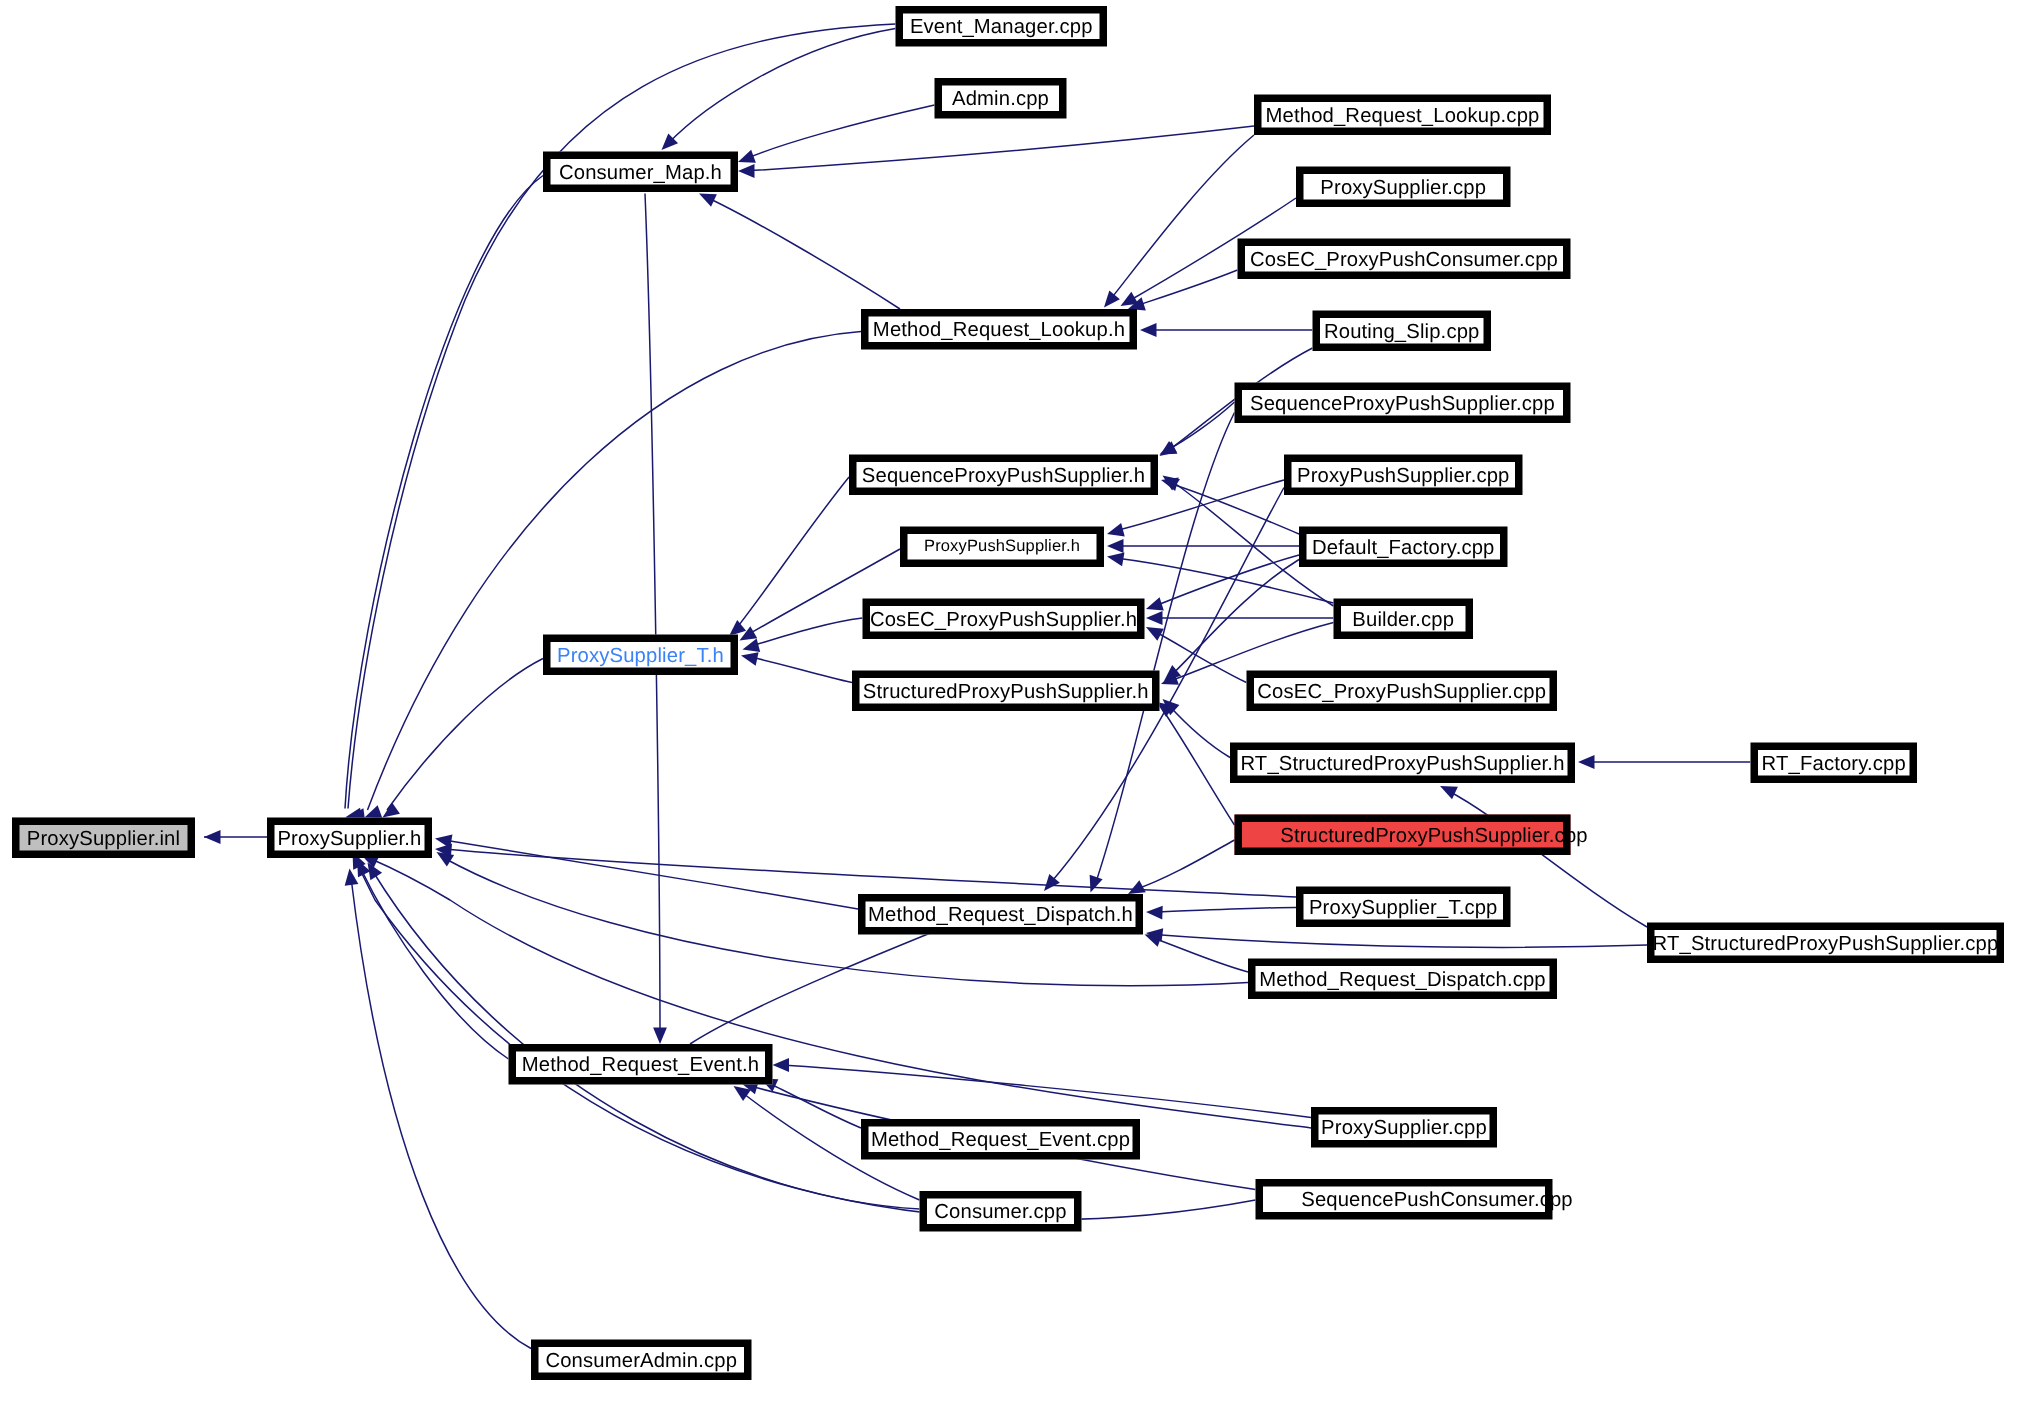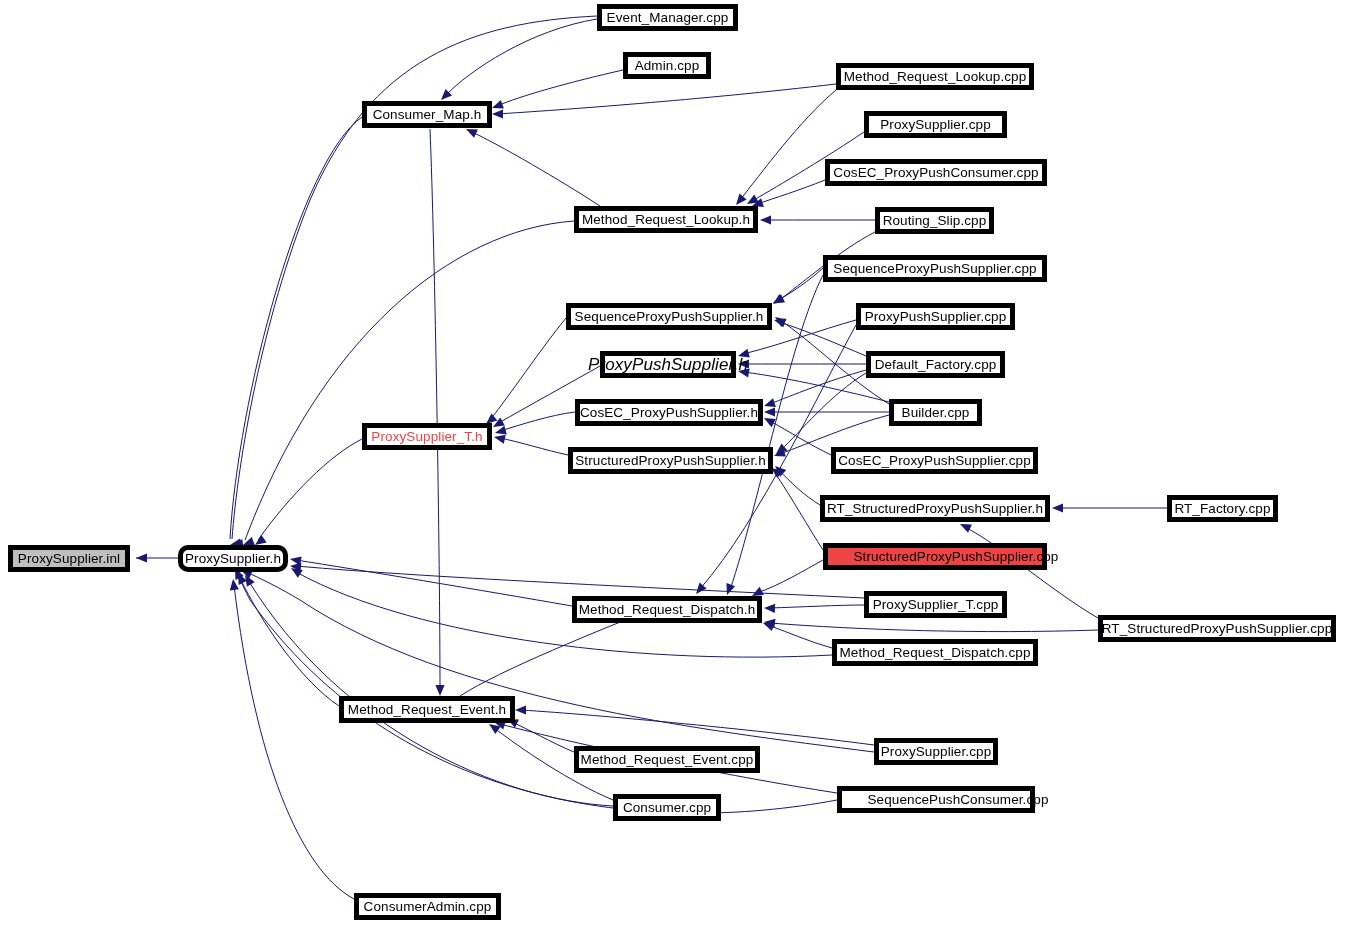--- a/index.html
+++ b/index.html
@@ -152,21 +152,21 @@
       <polygon points="0,0 11,-4.6 11,4.6" fill="#191970" transform="translate(290,566) rotate(5)"></polygon>
       <path d="M 460 696 C 500 670, 600 630, 660 606" fill="none" stroke="#191970" stroke-width="1"></path>
       <polygon points="0,0 11,-4.6 11,4.6" fill="#191970" transform="translate(665,604) rotate(158)"></polygon>
       <path d="M 430 129 C 435 250, 440 560, 440 690" fill="none" stroke="#191970" stroke-width="1"></path>
       <polygon points="0,0 11,-4.6 11,4.6" fill="#191970" transform="translate(440,696) rotate(-90)"></polygon>
     </svg>
   <div id="nodes-layer">
       <div class="node root" style="left: 8px; top: 545px; width: 122px; height: 27px; background: rgb(191, 191, 191); border-color: rgb(0, 0, 0); color: rgb(0, 0, 0);">
         <span class="node-label">ProxySupplier.inl</span>
       </div>
-      <div class="node" style="left: 178px; top: 545px; width: 110px; height: 27px; background: rgb(255, 255, 255); border-color: rgb(0, 0, 0); color: rgb(0, 0, 0); border-radius: 10px;">
+      <div class="node" style="left: 178px; top: 545px; width: 110px; height: 27px; background: rgb(255, 255, 255); border-color: rgb(0, 0, 0); color: rgb(0, 0, 0);">
         <span class="node-label">ProxySupplier.h</span>
       </div>
       <div class="node" style="left: 362px; top: 101px; width: 130px; height: 27px; background: rgb(255, 255, 255); border-color: rgb(0, 0, 0); color: rgb(0, 0, 0);">
         <span class="node-label">Consumer_Map.h</span>
       </div>
       <div class="node" style="left: 597px; top: 4px; width: 141px; height: 27px; background: rgb(255, 255, 255); border-color: rgb(0, 0, 0); color: rgb(0, 0, 0);">
         <span class="node-label">Event_Manager.cpp</span>
       </div>
       <div class="node" style="left: 623px; top: 52px; width: 88px; height: 27px; background: rgb(255, 255, 255); border-color: rgb(0, 0, 0); color: rgb(0, 0, 0);">
         <span class="node-label">Admin.cpp</span>
@@ -189,32 +189,32 @@
       <div class="node" style="left: 823px; top: 255px; width: 224px; height: 27px; background: rgb(255, 255, 255); border-color: rgb(0, 0, 0); color: rgb(0, 0, 0);">
         <span class="node-label">SequenceProxyPushSupplier.cpp</span>
       </div>
       <div class="node" style="left: 566px; top: 303px; width: 206px; height: 27px; background: rgb(255, 255, 255); border-color: rgb(0, 0, 0); color: rgb(0, 0, 0);">
         <span class="node-label">SequenceProxyPushSupplier.h</span>
       </div>
       <div class="node" style="left: 856px; top: 303px; width: 159px; height: 27px; background: rgb(255, 255, 255); border-color: rgb(0, 0, 0); color: rgb(0, 0, 0);">
         <span class="node-label">ProxyPushSupplier.cpp</span>
       </div>
       <div class="node" style="left: 600px; top: 351px; width: 136px; height: 27px; background: rgb(255, 255, 255); border-color: rgb(0, 0, 0); color: rgb(0, 0, 0);">
-        <span class="node-label" style="font-size: 17px; font-style: italic;">ProxyPushSupplier.h</span>
+        <span class="node-label" style="font-size: 11px;">ProxyPushSupplier.h</span>
       </div>
       <div class="node" style="left: 866px; top: 351px; width: 139px; height: 27px; background: rgb(255, 255, 255); border-color: rgb(0, 0, 0); color: rgb(0, 0, 0);">
         <span class="node-label">Default_Factory.cpp</span>
       </div>
       <div class="node" style="left: 575px; top: 399px; width: 188px; height: 27px; background: rgb(255, 255, 255); border-color: rgb(0, 0, 0); color: rgb(0, 0, 0);">
         <span class="node-label">CosEC_ProxyPushSupplier.h</span>
       </div>
       <div class="node" style="left: 889px; top: 399px; width: 93px; height: 27px; background: rgb(255, 255, 255); border-color: rgb(0, 0, 0); color: rgb(0, 0, 0);">
         <span class="node-label">Builder.cpp</span>
       </div>
-      <div class="node" style="left: 362px; top: 423px; width: 130px; height: 27px; background: rgb(255, 255, 255); border-color: rgb(0, 0, 0); color: #ef4444;">
+      <div class="node" style="left: 362px; top: 423px; width: 130px; height: 27px; background: rgb(255, 255, 255); border-color: rgb(0, 0, 0); color: #3b82f6;">
         <span class="node-label">ProxySupplier_T.h</span>
       </div>
       <div class="node" style="left: 568px; top: 447px; width: 205px; height: 27px; background: rgb(255, 255, 255); border-color: rgb(0, 0, 0); color: rgb(0, 0, 0);">
         <span class="node-label">StructuredProxyPushSupplier.h</span>
       </div>
       <div class="node" style="left: 831px; top: 447px; width: 207px; height: 27px; background: rgb(255, 255, 255); border-color: rgb(0, 0, 0); color: rgb(0, 0, 0);">
         <span class="node-label">CosEC_ProxyPushSupplier.cpp</span>
       </div>
       <div class="node" style="left: 820px; top: 495px; width: 230px; height: 27px; background: rgb(255, 255, 255); border-color: rgb(0, 0, 0); color: rgb(0, 0, 0);">
         <span class="node-label">RT_StructuredProxyPushSupplier.h</span>

